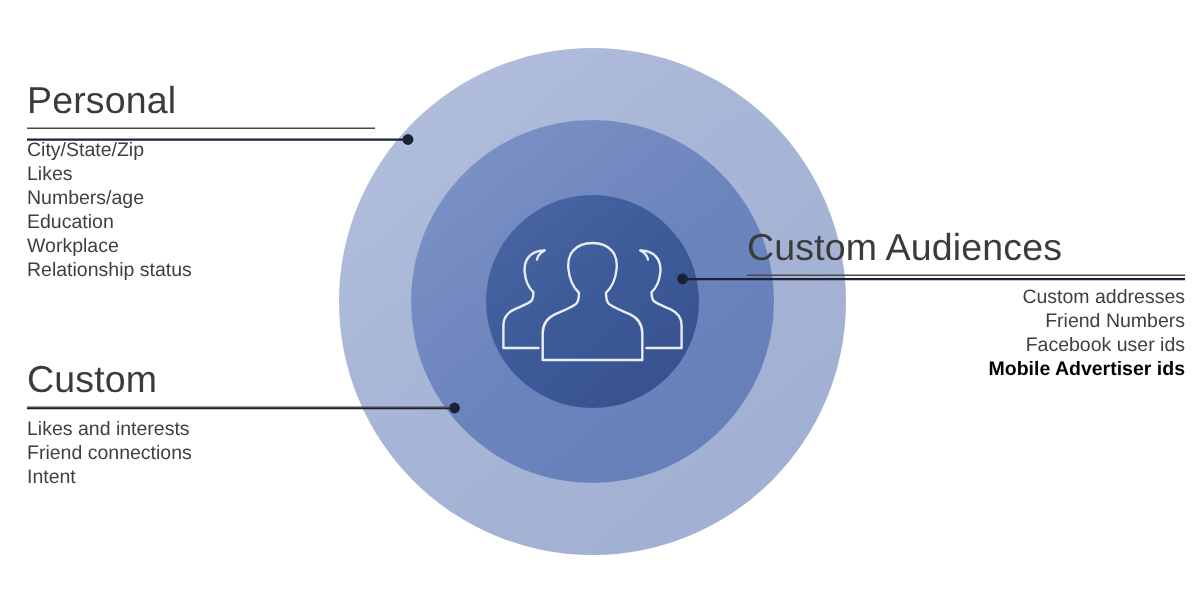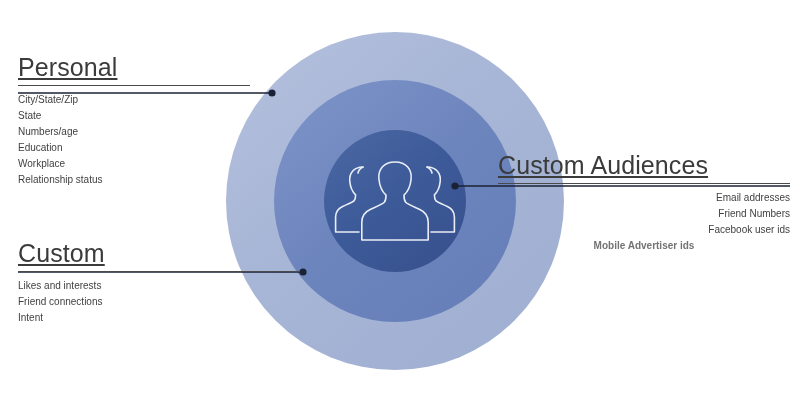--- a/index.html
+++ b/index.html
@@ -87,43 +87,41 @@
   .block {
     position: absolute;
   }
   .block-heading {
     font-size: 25px;
     font-weight: 400;
     line-height: 30px;
     color: #3b3b3b;
     letter-spacing: .1px;
     white-space: nowrap;
-    text-decoration: underline;
   }
   .block-rule {
     height: 0;
     border-top: 1.4px solid #4a4a4a;
     margin-top: 3px;
     margin-bottom: 6px;
   }
   .block-list {
     list-style: none;
     margin: 0;
     padding: 0;
-    font-size: 10px;
+    font-size: 13px;
     line-height: 16px;
     color: #3f3f3f;
   }
   .block-list li {
     white-space: nowrap;
   }
   .block-list li.bold {
     font-weight: bold;
-    color: #737373;
-    text-align: center;
+    color: #000000;
   }
 
   #block-personal {
     left: 18px;
     top: 52px;
     width: 232px;
   }
   #block-social {
     left: 18px;
     top: 238px;
@@ -180,21 +178,21 @@
 
     <line x1="455" y1="186" x2="790" y2="186" stroke="#1b2236" stroke-width="1.5"></line>
     <circle cx="455" cy="186" r="3.6" fill="#1b2236"></circle>
   </svg>
 
   <div class="block" id="block-personal">
     <div class="block-heading">Personal</div>
     <div class="block-rule"></div>
     <ul class="block-list">
       <li>City/State/Zip</li>
-      <li>State</li>
+      <li>Likes</li>
       <li>Numbers/age</li>
       <li>Education</li>
       <li>Workplace</li>
       <li>Relationship status</li>
     </ul>
   </div>
 
   <div class="block" id="block-social">
     <div class="block-heading">Custom</div>
     <div class="block-rule"></div>
@@ -202,20 +200,20 @@
       <li>Likes and interests</li>
       <li>Friend connections</li>
       <li>Intent</li>
     </ul>
   </div>
 
   <div class="block" id="block-custom">
     <div class="block-heading">Custom Audiences</div>
     <div class="block-rule"></div>
     <ul class="block-list">
-      <li>Email addresses</li>
+      <li>Custom addresses</li>
       <li>Friend Numbers</li>
       <li>Facebook user ids</li>
       <li class="bold">Mobile Advertiser ids</li>
     </ul>
   </div>
 
 </div>
 
 </body></html>

